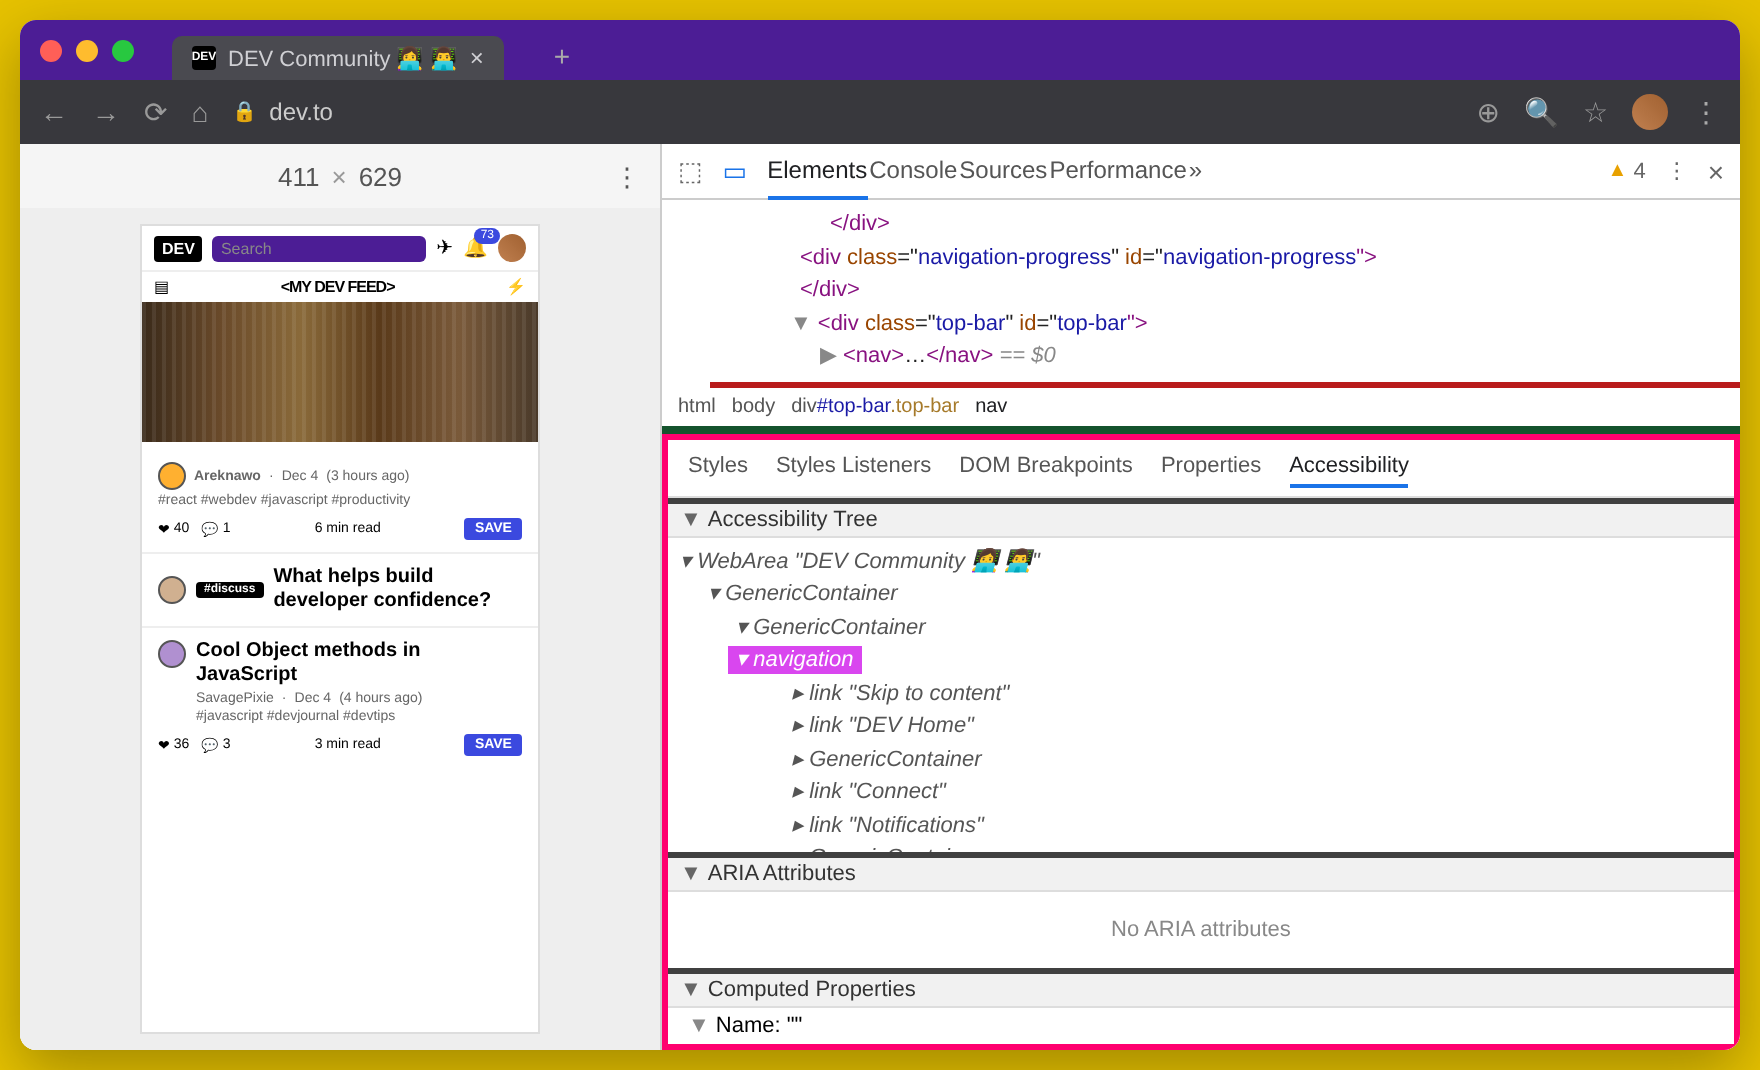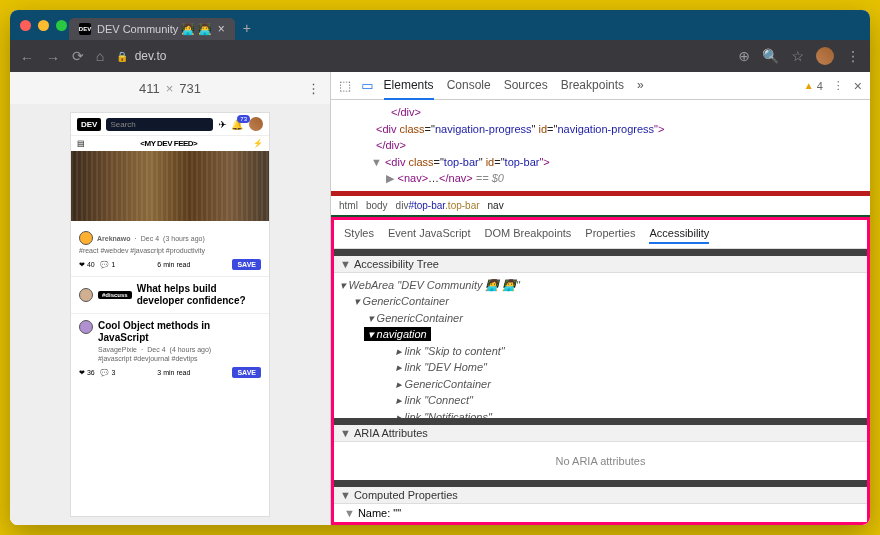--- a/index.html
+++ b/index.html
@@ -1,18 +1,18 @@
 <!DOCTYPE html>
 <html><head>
 <meta charset="utf-8">
 <style>
 * { margin:0; padding:0; box-sizing:border-box; font-family:-apple-system,BlinkMacSystemFont,"Segoe UI",Arial,sans-serif; }
 body { background:#e6c200; width:880px; height:535px; overflow:hidden; padding:10px; }
 .window { width:860px; height:515px; background:#fff; border-radius:8px; box-shadow:0 10px 30px rgba(0,0,0,.3); overflow:hidden; display:flex; flex-direction:column; }
-.titlebar { height:30px; background:#0c4a6e; display:flex; align-items:center; padding:0 10px; gap:2px; }
+.titlebar { height:30px; background:#4c1d95; display:flex; align-items:center; padding:0 10px; gap:19px; }
 .dots { display:flex; gap:7px; }
 .dot { width:11px; height:11px; border-radius:50%; }
 .tab { background:#4a4a50; height:22px; border-radius:5px 5px 0 0; display:flex; align-items:center; padding:0 10px; gap:6px; font-size:11px; color:#d0d0d4; margin-top:8px; }
 .favicon { width:12px; height:12px; background:#000; color:#fff; font-size:6px; font-weight:bold; display:flex; align-items:center; justify-content:center; border-radius:2px; }
 .tab-x { margin-left:auto; font-size:12px; }
 .addtab { color:#aaa; font-size:14px; margin-left:6px; margin-top:6px; }
 .navbar { height:32px; background:#38383d; display:flex; align-items:center; padding:0 10px; gap:12px; }
 .navbtn { color:#999; font-size:14px; }
 .addr { flex:1; display:flex; align-items:center; gap:6px; font-size:12px; color:#ccc; }
 .lock { font-size:10px; }
@@ -23,21 +23,21 @@
 .split { display:flex; flex:1; overflow:hidden; }
 
 
 .left { width:320px; background:#f5f5f5; display:flex; flex-direction:column; }
 .dim { display:flex; align-items:center; justify-content:center; gap:6px; font-size:13px; color:#555; height:32px; }
 .dim .x { color:#999; }
 .mobile-wrap { flex:1; display:flex; justify-content:center; padding:8px 0; background:#eee; }
 .phone { width:200px; background:#fff; border:1px solid #ddd; overflow:hidden; font-size:9px; }
 .phdr { display:flex; align-items:center; padding:4px 6px; gap:5px; border-bottom:1px solid #eee; }
 .devlogo { background:#000; color:#fff; font-weight:bold; padding:2px 4px; font-size:8px; border-radius:2px; }
-.search { flex:1; background:#0f172a; border-radius:3px; padding:2px 4px; font-size:8px; color:#888; }
+.search { flex:1; background:#4c1d95; border-radius:3px; padding:2px 4px; font-size:8px; color:#888; }
 .icn { font-size:10px; }
 .badge { position:relative; }
 .badge::after { content:attr(data-c); position:absolute; top:-4px; right:-6px; background:#3b49df; color:#fff; font-size:6px; padding:1px 3px; border-radius:6px; }
 .pavatar { width:14px; height:14px; border-radius:50%; background:linear-gradient(45deg,#c08050,#a06030); }
 .feedbar { display:flex; align-items:center; justify-content:space-between; padding:3px 6px; font-size:8px; }
 .feedtitle { font-weight:bold; letter-spacing:-.5px; }
 .hero { height:70px; background:linear-gradient(90deg,#3a2a1a,#6a4a2a 20%,#8a6a3a 40%,#5a3a1a 60%,#7a5a3a 80%,#4a3a2a); position:relative; overflow:hidden; }
 .hero::before { content:""; position:absolute; inset:0; background:repeating-linear-gradient(90deg,rgba(255,255,255,.08) 0 2px,transparent 2px 5px); }
 .article { padding:6px 8px; }
 .atitle { font-weight:bold; font-size:12px; line-height:1.2; }
@@ -49,50 +49,50 @@
 .save { margin-left:auto; background:#3b49df; color:#fff; padding:2px 5px; font-size:7px; font-weight:bold; border-radius:2px; }
 .article2 { border-top:1px solid #eee; padding:6px 8px; }
 .a2title { font-size:10px; font-weight:bold; line-height:1.2; }
 .chip { background:#000; color:#fff; font-size:6px; padding:1px 4px; border-radius:2px; font-weight:bold; }
 
 
 .devtools { flex:1; display:flex; flex-direction:column; border-left:1px solid #ccc; background:#fff; font-size:11px; }
 .dt-top { display:flex; align-items:center; height:28px; border-bottom:1px solid #ccc; padding:0 8px; gap:10px; }
 .dt-icn { color:#666; font-size:13px; }
 .dt-icn.active { color:#1a73e8; }
-.dt-tabs { display:flex; gap:13px; }
+.dt-tabs { display:flex; gap:1px; }
 .dt-tab { color:#555; font-size:12px; padding:6px 0; }
 .dt-tab.active { color:#202124; border-bottom:2px solid #1a73e8; font-weight:500; }
 .dt-more { margin-left:auto; display:flex; align-items:center; gap:10px; color:#666; }
 .warn { display:flex; align-items:center; gap:3px; }
 .wtri { color:#e8a100; font-size:10px; }
 .dt-x { font-size:14px; }
 
-.code { padding:4px 0 4px 30px; font-family:Menlo,monospace; font-size:11px; line-height:1.5; color:#222; border-bottom:5px solid #b91c1c; }
+.code { padding:4px 0 4px 30px; font-family:Menlo,monospace; font-size:11px; line-height:1.5; color:#222; border-bottom:3px solid #b91c1c;margin-left:24px; }
 .tg { color:#881280; }
 .attr { color:#994500; }
 .val { color:#1a1aa6; }
 .cmt { color:#888; font-style:italic; }
 .tri { color:#888; margin-right:3px; cursor:default; }
 
-.crumbs { display:flex; gap:8px; padding:4px 8px; font-size:10px; border-bottom:2px solid #14532d; color:#555; }
+.crumbs { display:flex; gap:8px; padding:4px 8px; font-size:10px; border-bottom:4px solid #14532d; color:#555; }
 .crumb .klass { color:#a67a2a; }
 .crumb.sel { color:#202124; }
 
 .hl { border:3px solid #ff006e; flex:1; display:flex; flex-direction:column; overflow:hidden; }
 
 .subtabs { display:flex; gap:14px; padding:4px 10px; border-bottom:1px solid #ddd; }
 .subtab { font-size:11px; color:#555; padding:3px 0; }
 .subtab.active { color:#202124; border-bottom:2px solid #1a73e8; }
 
-.sect { background:#f1f1f1; border-top:7px solid #404040; border-bottom:1px solid #ddd; padding:2px 6px; font-size:11px; color:#333; }
+.sect { background:#f1f1f1; border-top:3px solid #404040; border-bottom:1px solid #ddd; padding:2px 6px; font-size:11px; color:#333; }
 .sect .tri { color:#666; }
 .tree { padding:4px 6px; font-family:Menlo,monospace; font-size:11px; color:#555; font-style:italic; flex:1; overflow:hidden; }
 .trow { line-height:1.5; white-space:nowrap; }
-.selnav { background:#000000; color:#fff; padding:1px 4px; margin-left:-4px; margin-right:-6px; }
+.selnav { background:#d946ef; color:#fff; padding:1px 4px; margin-left:-4px; margin-right:-6px; }
 .selnav::before { content:"▾  "; }
 .noattr { text-align:center; color:#888; padding:13px; }
 .comp { padding:3px 10px; }
 </style>
 </head>
 <body>
 
 <div class="window">
 
   <div class="titlebar">
@@ -126,21 +126,21 @@
       <span class="navbtn kebab">⋮</span>
     </div>
   </div>
 
   <div class="split">
 
     <div class="left">
       <div class="dim" style="position:relative">
         <span>411</span>
         <span class="x">×</span>
-        <span>731</span>
+        <span>629</span>
         <span style="position:absolute;right:10px">⋮</span>
       </div>
       <div class="mobile-wrap">
         <div class="phone">
           <div class="phdr">
             <div class="devlogo">DEV</div>
             <div class="search">Search</div>
             <span class="icn">✈</span>
             <span class="icn badge" data-c="73">🔔</span>
             <div class="pavatar"></div>
@@ -200,21 +200,21 @@
     </div>
 
     <div class="devtools">
       <div class="dt-top">
         <span class="dt-icn">⬚</span>
         <span class="dt-icn active">▭</span>
         <div class="dt-tabs">
           <div class="dt-tab active">Elements</div>
           <div class="dt-tab">Console</div>
           <div class="dt-tab">Sources</div>
-          <div class="dt-tab">Breakpoints</div>
+          <div class="dt-tab">Performance</div>
           <div class="dt-tab">»</div>
         </div>
         <div class="dt-more">
           <div class="warn">
             <span class="wtri">▲</span>
             <span>4</span>
           </div>
           <span>⋮</span>
           <span class="dt-x">×</span>
         </div>
@@ -231,21 +231,21 @@
       <div class="crumbs">
         <span class="crumb">html</span>
         <span class="crumb">body</span>
         <span class="crumb"><span>div</span><span style="color:#1a1aa6">#top-bar</span><span class="klass">.top-bar</span></span>
         <span class="crumb sel">nav</span>
       </div>
 
       <div class="hl">
         <div class="subtabs">
           <div class="subtab">Styles</div>
-          <div class="subtab">Event JavaScript</div>
+          <div class="subtab">Styles Listeners</div>
           <div class="subtab">DOM Breakpoints</div>
           <div class="subtab">Properties</div>
           <div class="subtab active">Accessibility</div>
         </div>
         <div class="sect"><span class="tri">▼</span><span>Accessibility Tree</span></div>
         <div class="tree">
           <div class="trow">▾ <span>WebArea "DEV Community 👩‍💻 👨‍💻"</span></div>
           <div class="trow" style="padding-left:14px">▾ <span>GenericContainer</span></div>
           <div class="trow" style="padding-left:28px">▾ <span>GenericContainer</span></div>
           <div class="trow" style="padding-left:28px"><span class="selnav"><span>navigation</span></span></div>

